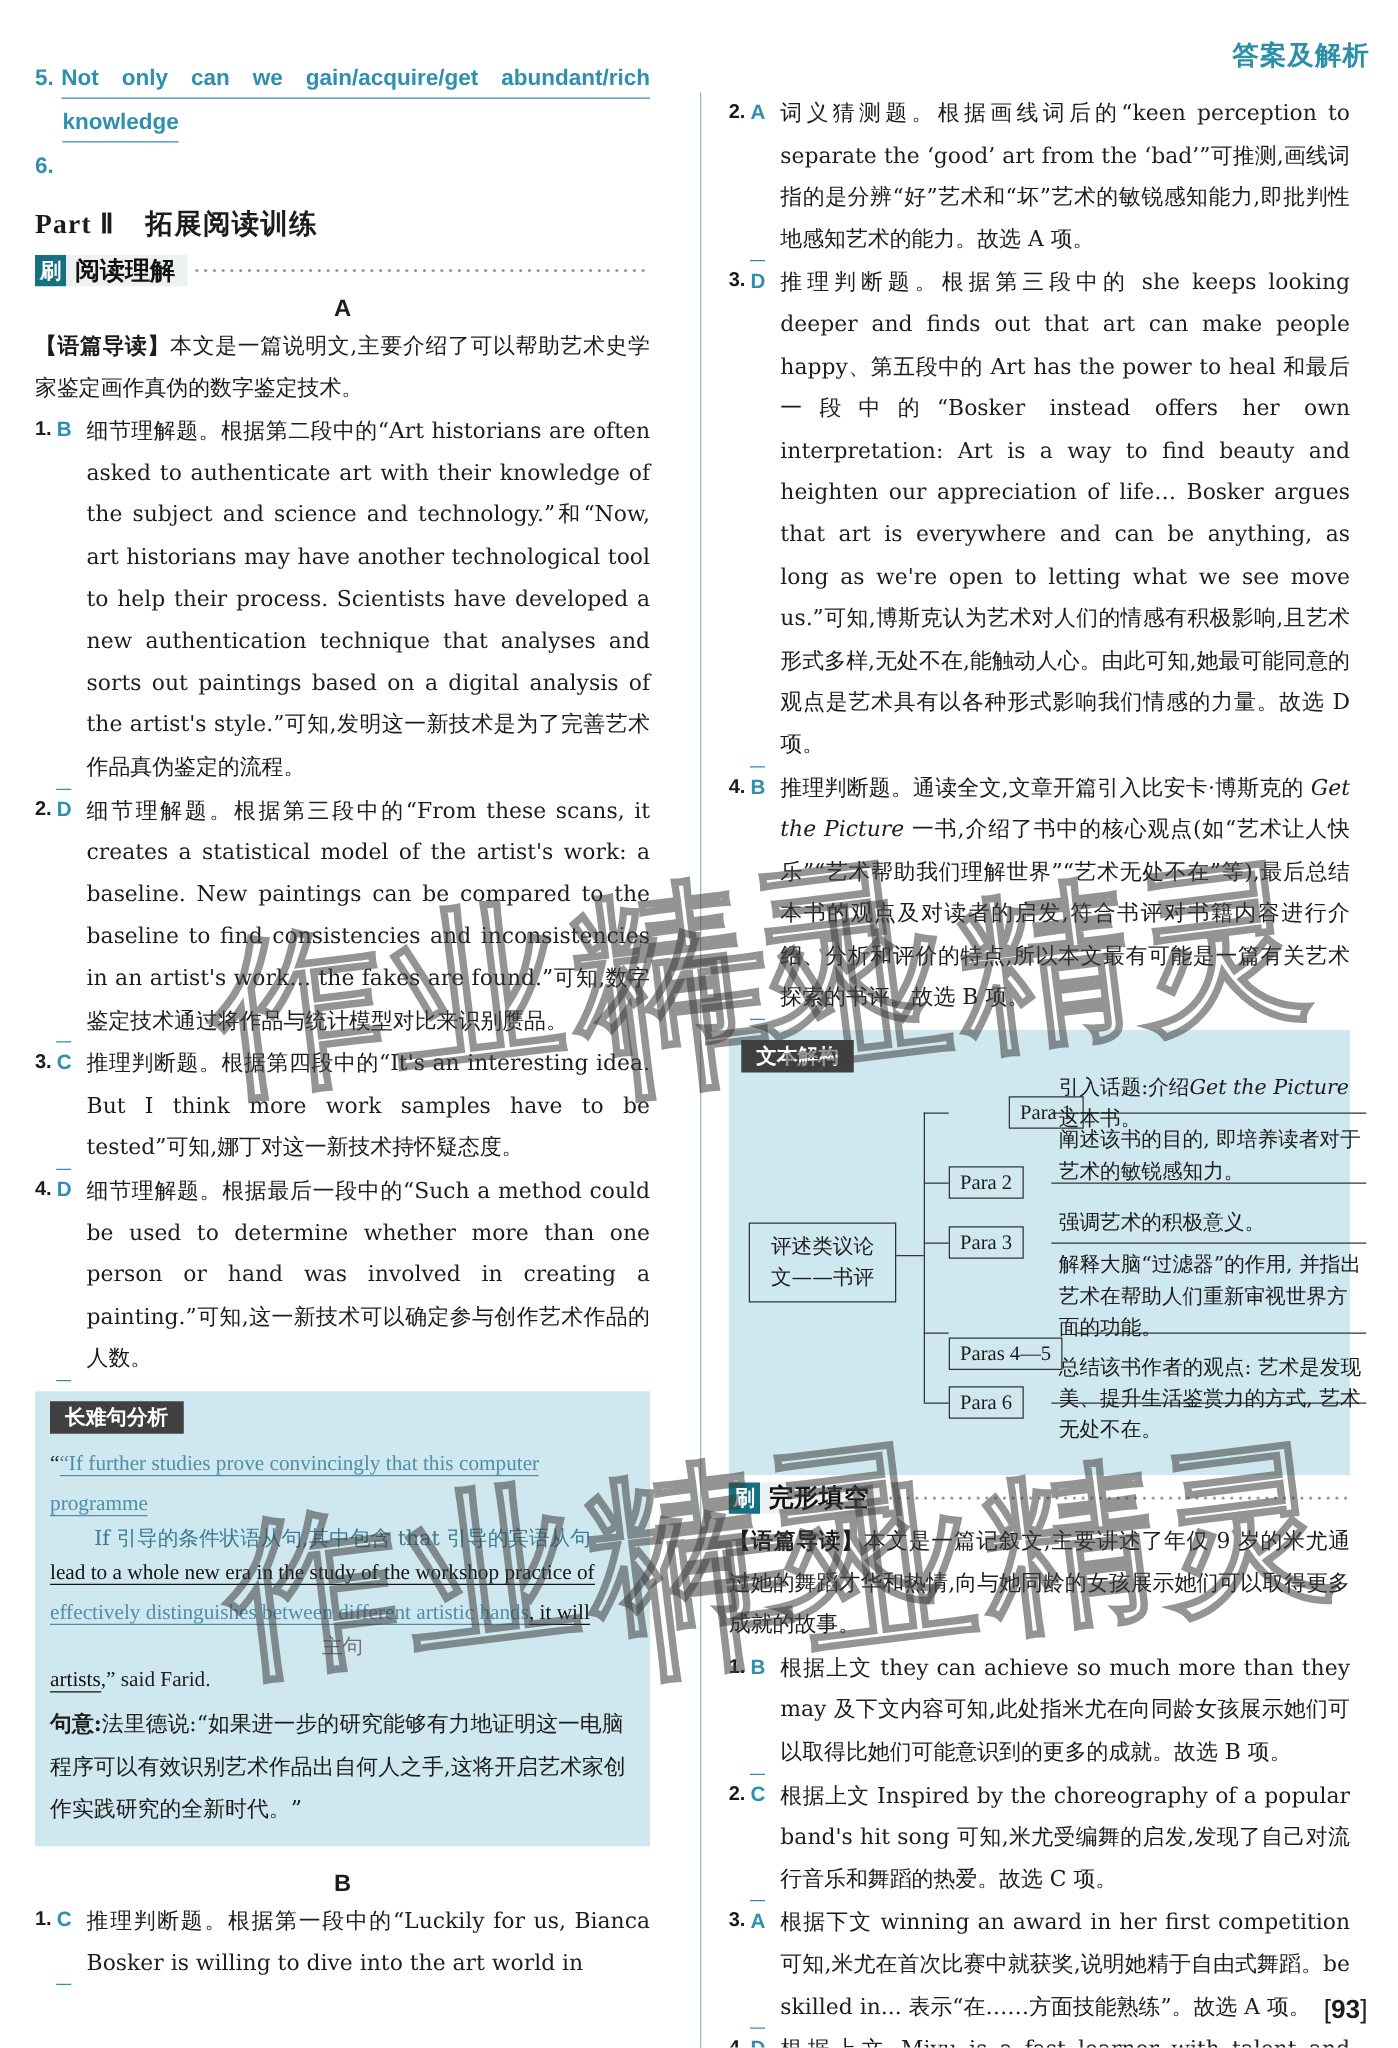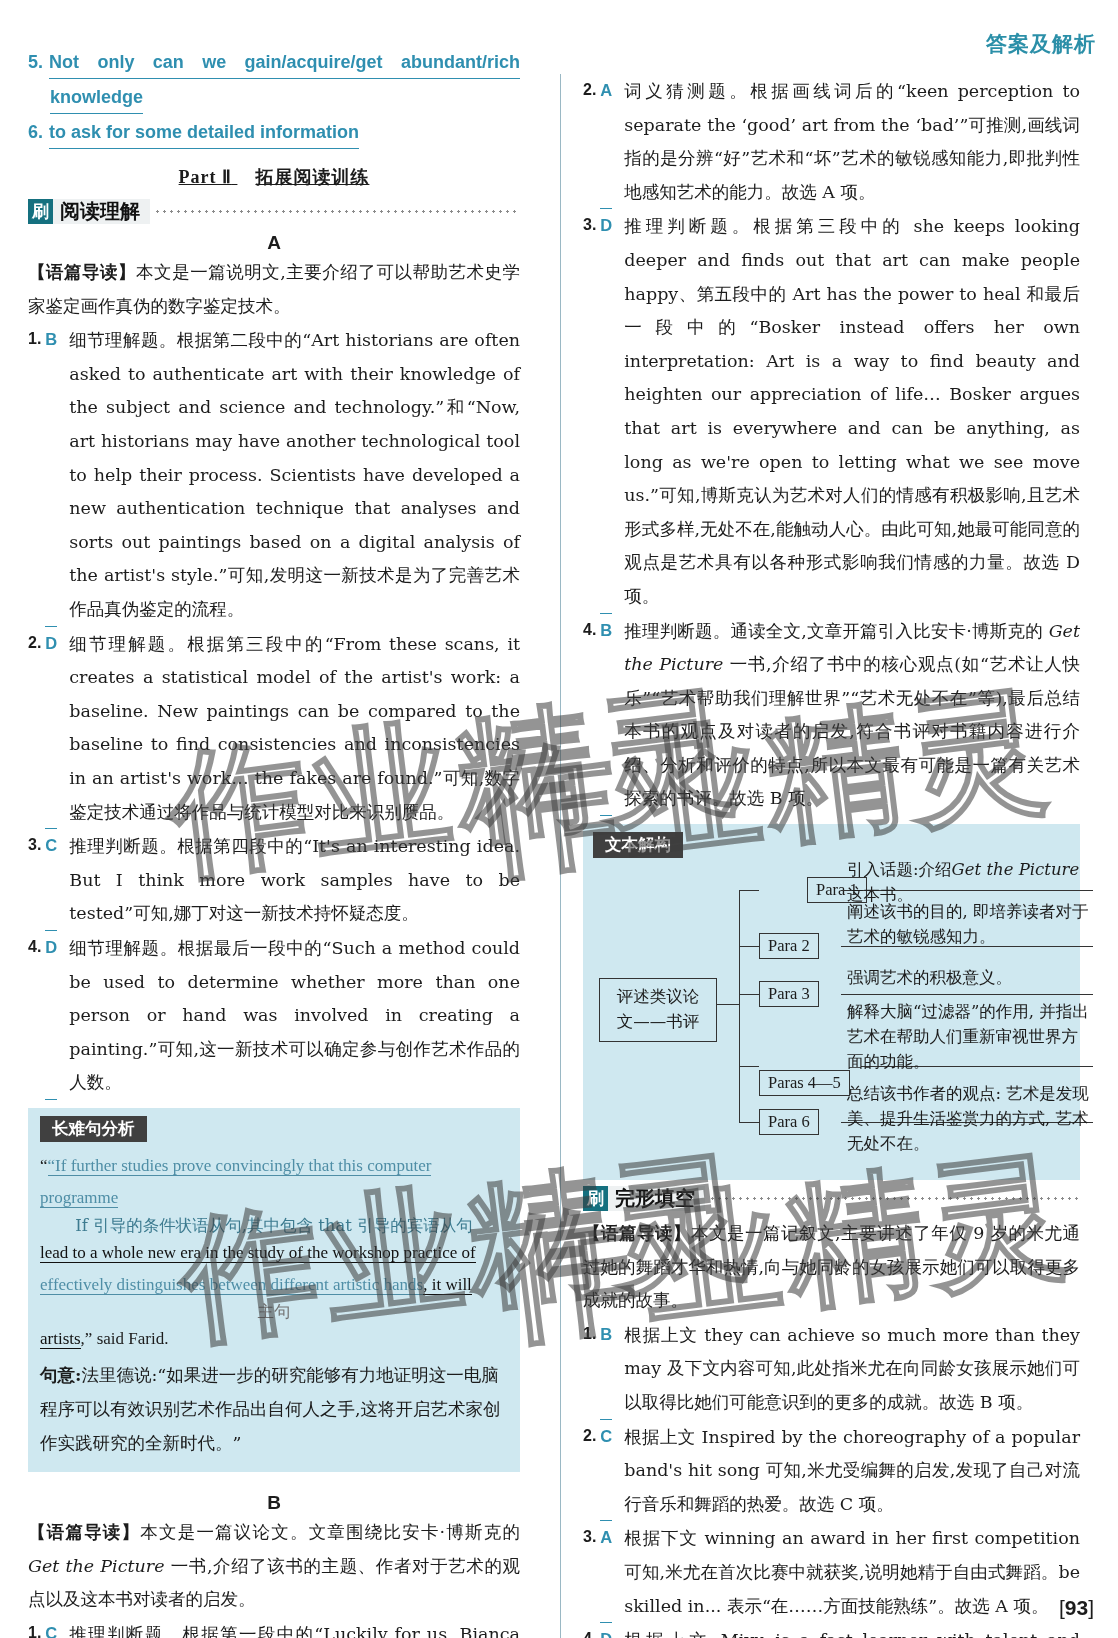--- a/index.html
+++ b/index.html
@@ -36,22 +36,22 @@
   }
   .blue-item .num { flex:0 0 auto; }
   .blue-item .txt {
     border-bottom:1.5px solid #2f8fb0;
     text-align:justify; text-align-last:justify; flex:1;
   }
   .blue-item .txt.nojust { text-align-last:left; }
 
   
   .part-head {
-    text-align:center; font-size:18px; font-weight:bold;
-    margin:16px 0 10px 0; letter-spacing:1px;text-decoration:underline;
+    font-size:22px; font-weight:bold;
+    margin:16px 0 10px 0; letter-spacing:1px;
   }
   .part-head .cnpart { font-family:"DejaVu Serif", serif; margin-left:18px; }
 
   
   .sec-badge { display:flex; align-items:center; margin:6px 0 6px 0; }
   .sec-badge .sq {
     width:25px; height:25px; background:#15707f; color:#fff;
     font-family:"DejaVu Serif", serif; font-size:17px; font-weight:bold;
     display:flex; align-items:center; justify-content:center; flex:0 0 auto;
   }
@@ -154,21 +154,20 @@
     <div>
       <div class="blue-item">
         <span class="num">5.</span>
         <span class="txt">Not only can we gain/acquire/get abundant/rich</span>
       </div>
       <div class="blue-item" style="padding-left:22px;">
         <span class="txt nojust" style="flex:0 0 auto;">knowledge</span>
       </div>
       <div class="blue-item">
         <span class="num">6.</span>
-        <span class="txt nojust" style="flex:0 0 auto;">to ask for some detailed information</span>
       </div>
     </div>
 
     <div class="part-head">
       <span>Part Ⅱ</span>
       <span class="cnpart">拓展阅读训练</span>
     </div>
 
     <div class="sec-badge">
       <span class="sq">刷</span>
@@ -222,23 +221,20 @@
       <div class="an-line">
         <span class="an-en-dark">artists</span><span>,” said Farid.</span>
       </div>
       <div class="an-mean">
         <b>句意:</b><span>法里德说:“如果进一步的研究能够有力地证明这一电脑程序可以有效识别艺术作品出自何人之手,这将开启艺术家创作实践研究的全新时代。”</span>
       </div>
     </div>
 
     <div class="passage-letter" style="margin-top:20px;">B</div>
 
-    <div class="guide">
-      <b>【语篇导读】</b><span>本文是一篇议论文。文章围绕比安卡·博斯克的 </span><span class="ital">Get the Picture</span><span> 一书,介绍了该书的主题、作者对于艺术的观点以及这本书对读者的启发。</span>
-    </div>
 
     <div class="qa">
       <span class="qnum">1.</span>
       <span class="qans">C</span>
       <span class="qbody cn"><span>推理判断题。</span><span>根据第一段中的“Luckily for us, Bianca Bosker is willing to dive into the art world in </span></span>
     </div>
 
   </div>
 
   <div class="col col-right" style="top:74px;">

